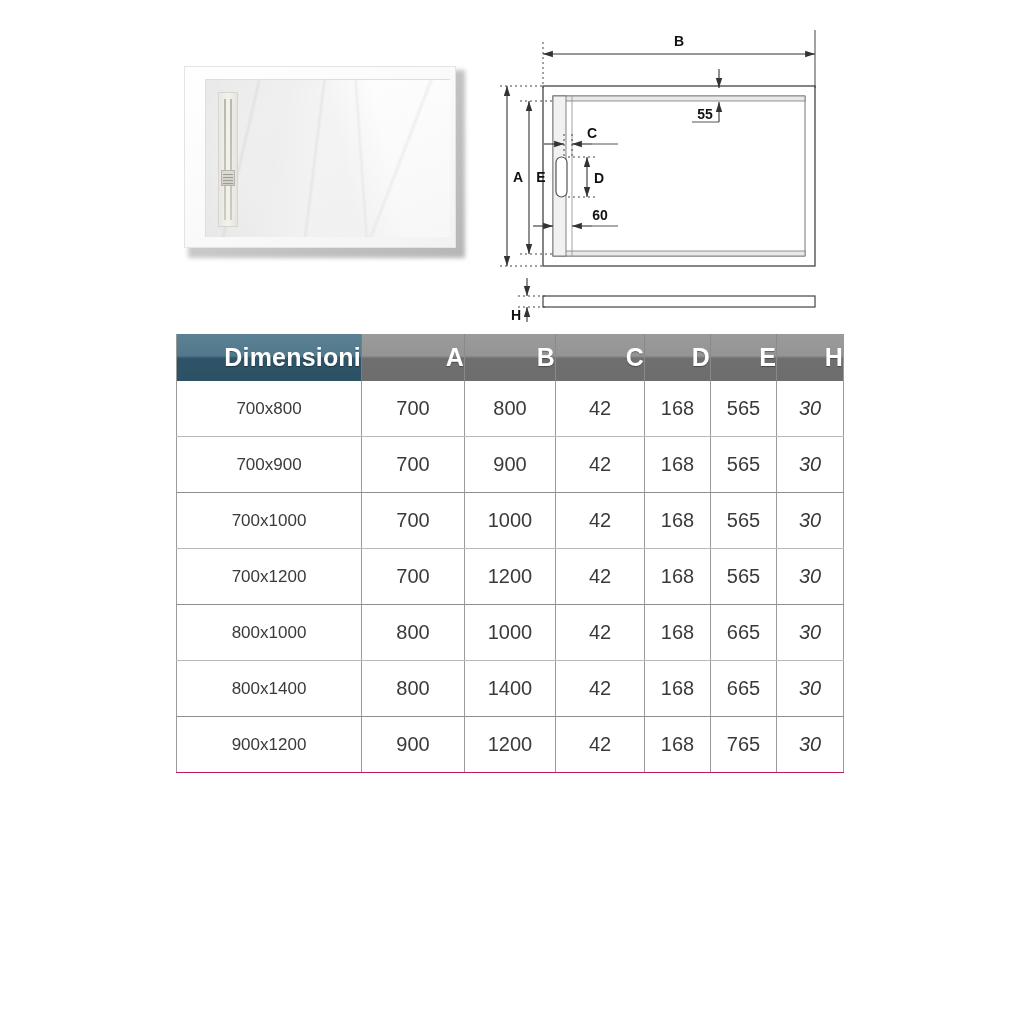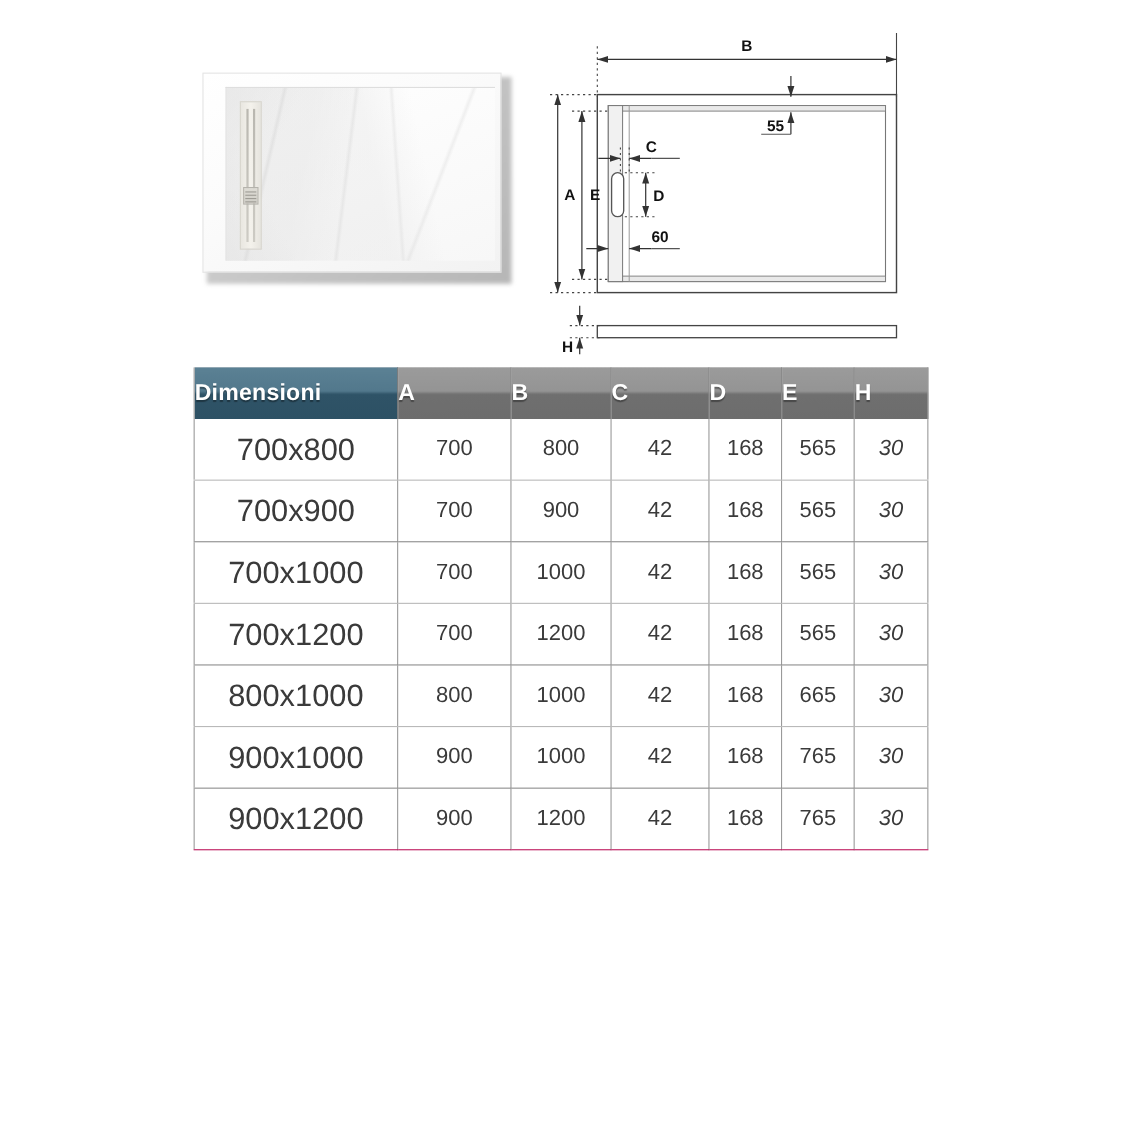--- a/index.html
+++ b/index.html
@@ -121,24 +121,24 @@
     width: 660px;
     border-collapse: collapse;
     table-layout: fixed;
   }
   #spec-table th, #spec-table td {
     padding: 0;
     margin: 0;
   }
   thead th {
     height: 47px;
-    font-size: 21px;
+    font-size: 25px;
     font-weight: bold;
     color: #ffffff;
-    text-align: left;
+    text-align: right;
     vertical-align: middle;
     letter-spacing: .2px;
     text-shadow: 0 1px 1px rgba(0,0,0,0.35);
   }
   th.dim-head {
     background: linear-gradient(180deg, #5b8194 0%, #52788c 46%, #2f5367 52%, #2d5164 100%);
     border-right: 1px solid #7d7d7d;
   }
   th.letter-head {
     background: linear-gradient(180deg, #9b9b9b 0%, #949494 46%, #6f6f6f 52%, #6d6d6d 100%);
@@ -152,21 +152,21 @@
     color: #3a3a3a;
     text-align: center;
     vertical-align: middle;
     background: #ffffff;
     border-right: 1px solid #9a9a9a;
     border-bottom: 1px solid #b9b9b9;
     font-weight: 500;
   }
   tbody td:last-child { border-right: none; font-style: italic; }
   tbody tr:last-child td { border-bottom: 1px solid #be185d; }
-  tbody td.size-cell { font-size: 28px; }
+  tbody td.size-cell { font-size: 17px; }
   #spec-table { border-left: 1px solid #9a9a9a; border-right: 1px solid #9a9a9a; }
   tbody tr:nth-child(even) td { border-bottom-color: #8d8d8d; }
 </style>
 </head>
 <body>
 
 <div id="product-photo">
   <div class="photo-shadow"></div>
   <div class="tray-body">
     <div class="tray-inner">
@@ -308,26 +308,26 @@
       <tr>
         <td class="size-cell">800x1000</td>
         <td>800</td>
         <td>1000</td>
         <td>42</td>
         <td>168</td>
         <td>665</td>
         <td>30</td>
       </tr>
       <tr>
-        <td class="size-cell">900x1000</td>
-        <td>900</td>
-        <td>1000</td>
-        <td>42</td>
-        <td>168</td>
-        <td>765</td>
+        <td class="size-cell">800x1400</td>
+        <td>800</td>
+        <td>1400</td>
+        <td>42</td>
+        <td>168</td>
+        <td>665</td>
         <td>30</td>
       </tr>
       <tr>
         <td class="size-cell">900x1200</td>
         <td>900</td>
         <td>1200</td>
         <td>42</td>
         <td>168</td>
         <td>765</td>
         <td>30</td>

